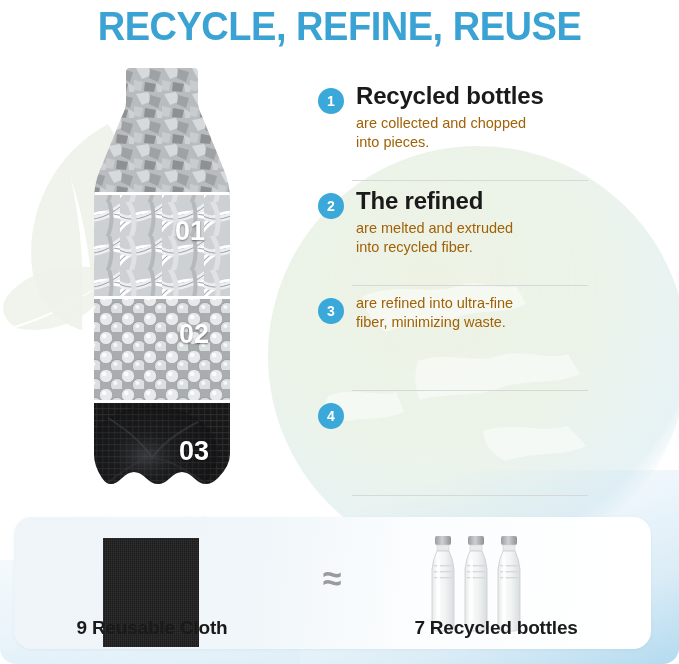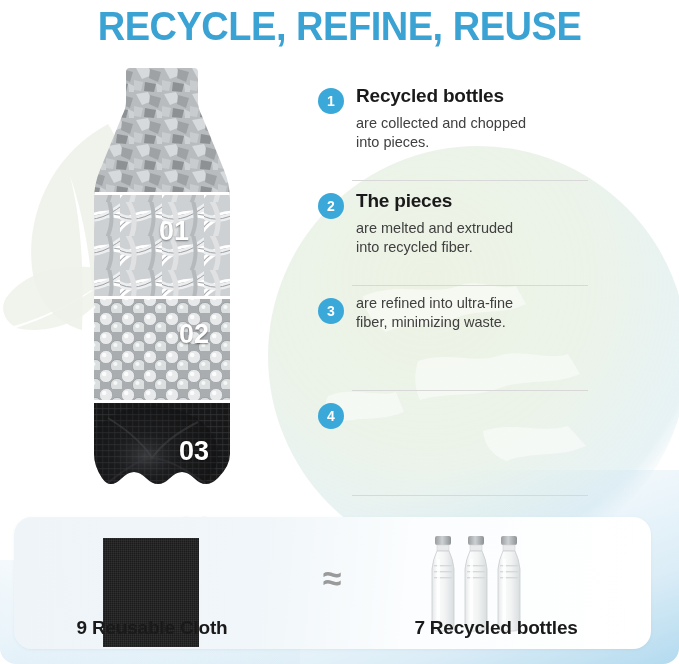--- a/index.html
+++ b/index.html
@@ -87,21 +87,21 @@
   .bottle-svg { display: block; }
   .seg-num {
     position: absolute;
     color: #ffffff;
     font-weight: bold;
     font-size: 27px;
     letter-spacing: 0px;
     text-shadow: 0 1px 2px rgba(0,0,0,0.45);
     font-family: "Liberation Sans", sans-serif;
   }
-  .seg-num.n1 { left: 81px; top: 150px; text-align: right; }
+  .seg-num.n1 { left: 97px; top: 150px; text-align: right; }
   .seg-num.n2 { left: 101px; top: 253px; }
   .seg-num.n3 { left: 101px; top: 370px; }
   .seg-num.n4 { left: 101px; top: 446px; }
 
   
   .steps {
     position: absolute;
     left: 318px;
     top: 84px;
     width: 300px;
@@ -122,30 +122,30 @@
     font-size: 14px;
     font-weight: bold;
     text-align: center;
     line-height: 26px;
     font-family: "Liberation Sans", sans-serif;
   }
   .step-body {
     margin-left: 38px;
   }
   .step-title {
-    font-size: 19px;
+    font-size: 24px;
     font-weight: bold;
     color: #1a1a1a;
     line-height: 24px;
     margin: 0 0 6px 0;
     letter-spacing: -0.2px;
   }
   .step-text {
     font-size: 14.5px;
-    color: #404040;
+    color: #a16207;
     line-height: 19px;
     margin: 0;
     white-space: pre-line;
   }
   .divider {
     position: absolute;
     left: 34px;
     bottom: 8px;
     width: 236px;
     height: 1px;
@@ -312,21 +312,21 @@
         <p class="step-title">Recycled bottles</p>
         <p class="step-text">are collected and chopped
 into pieces.</p>
       </div>
       <div class="divider"></div>
     </div>
 
     <div class="step">
       <div class="badge">2</div>
       <div class="step-body">
-        <p class="step-title">The pieces</p>
+        <p class="step-title">The refined</p>
         <p class="step-text">are melted and extruded
 into recycled fiber.</p>
       </div>
       <div class="divider"></div>
     </div>
 
     <div class="step">
       <div class="badge">3</div>
       <div class="step-body">
         <p class="step-text">are refined into ultra-fine

